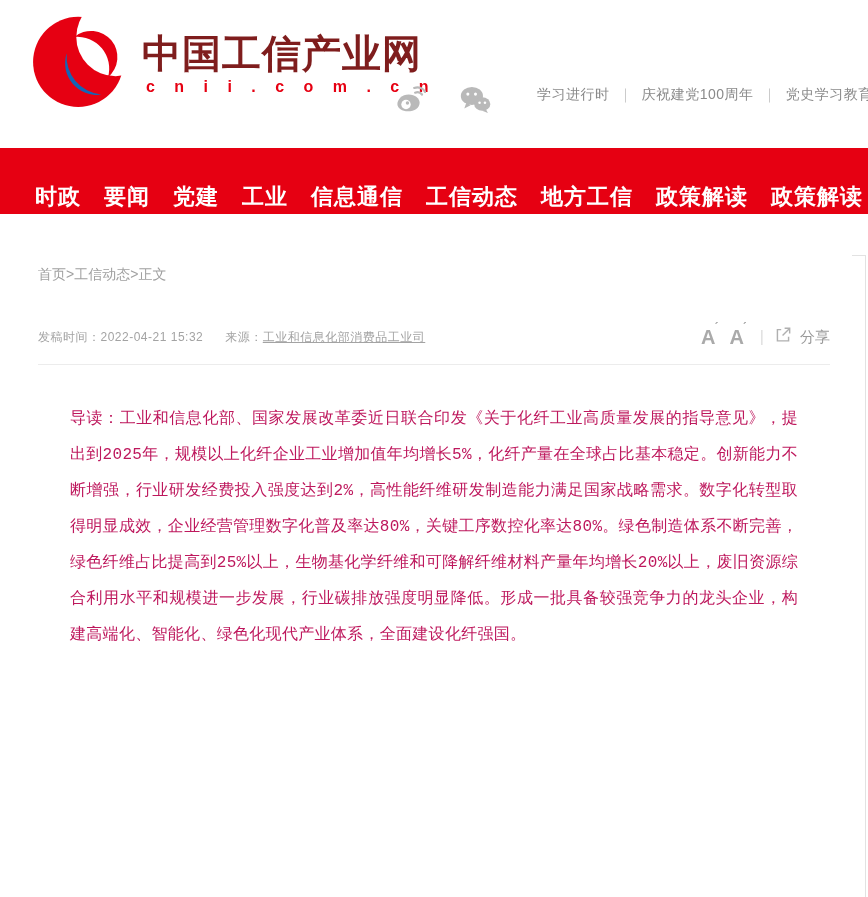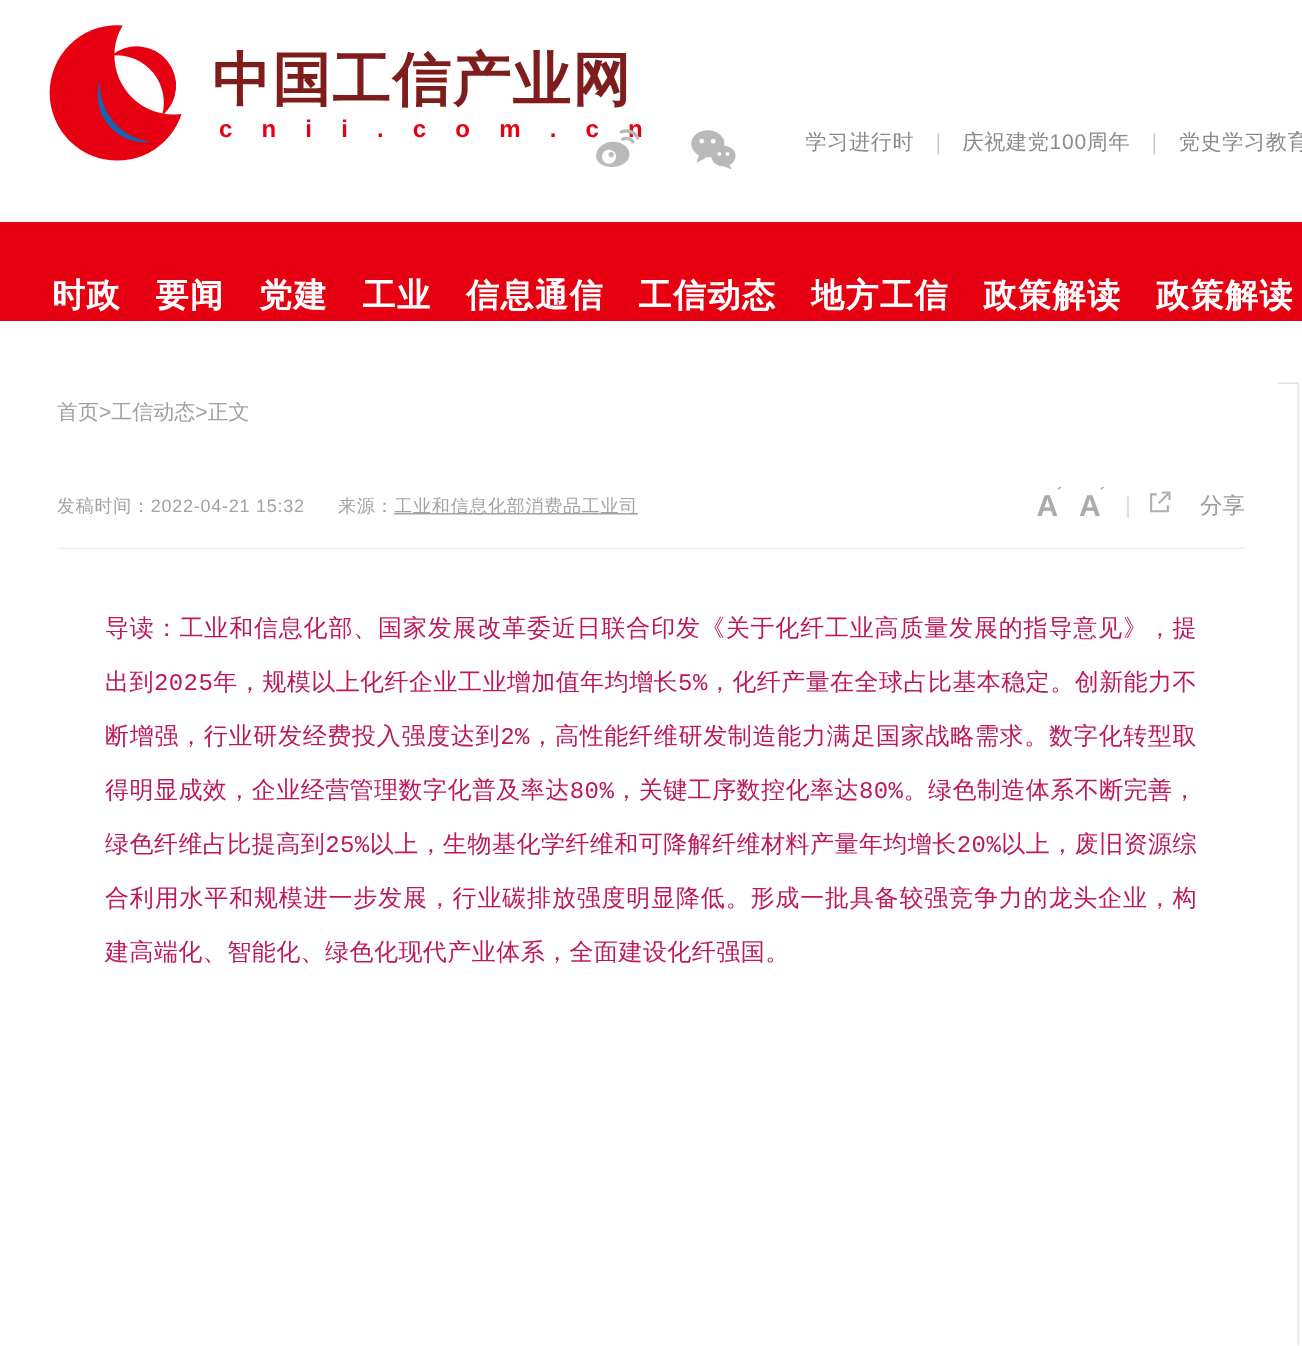--- a/index.html
+++ b/index.html
@@ -38,21 +38,21 @@
 
   .meta-row { margin:42px 38px 0; padding-bottom:16px; border-bottom:1px solid #ececec; display:flex; justify-content:space-between; align-items:center; }
   .meta-left { font-size:12px; color:#a3a3a3; letter-spacing:0.5px; }
   .meta-left .src { text-decoration:underline; color:#a3a3a3; }
   .meta-left .gap { display:inline-block; width:22px; }
   .meta-tools { display:flex; align-items:center; color:#aaa; }
   .font-btn { font-size:20px; color:#aaa; position:relative; margin-left:14px; cursor:pointer; font-weight:bold; line-height:20px; }
   .font-btn::after { content:"\02CA"; position:absolute; top:-9px; right:-3px; font-size:12px; color:#aaa; }
   .tool-sep { color:#ddd; margin:0 10px 0 16px; font-size:16px; }
   .share-btn { display:flex; align-items:center; cursor:pointer; }
-  .share-label { font-size:15px; color:#9a9a9a; margin-left:18px; }
+  .share-label { font-size:15px; color:#9a9a9a; margin-left:8px; }
 
   .lead { margin:36px 70px 0; font-size:16px; line-height:36px; color:#be185d; text-align:justify; letter-spacing:0.3px;font-family:Liberation Mono, monospace; }
 </style>
 </head>
 <body>
 
 <div class="header">
   <div class="logo">
     <div class="logo-row">
       <span class="logo-mark">

